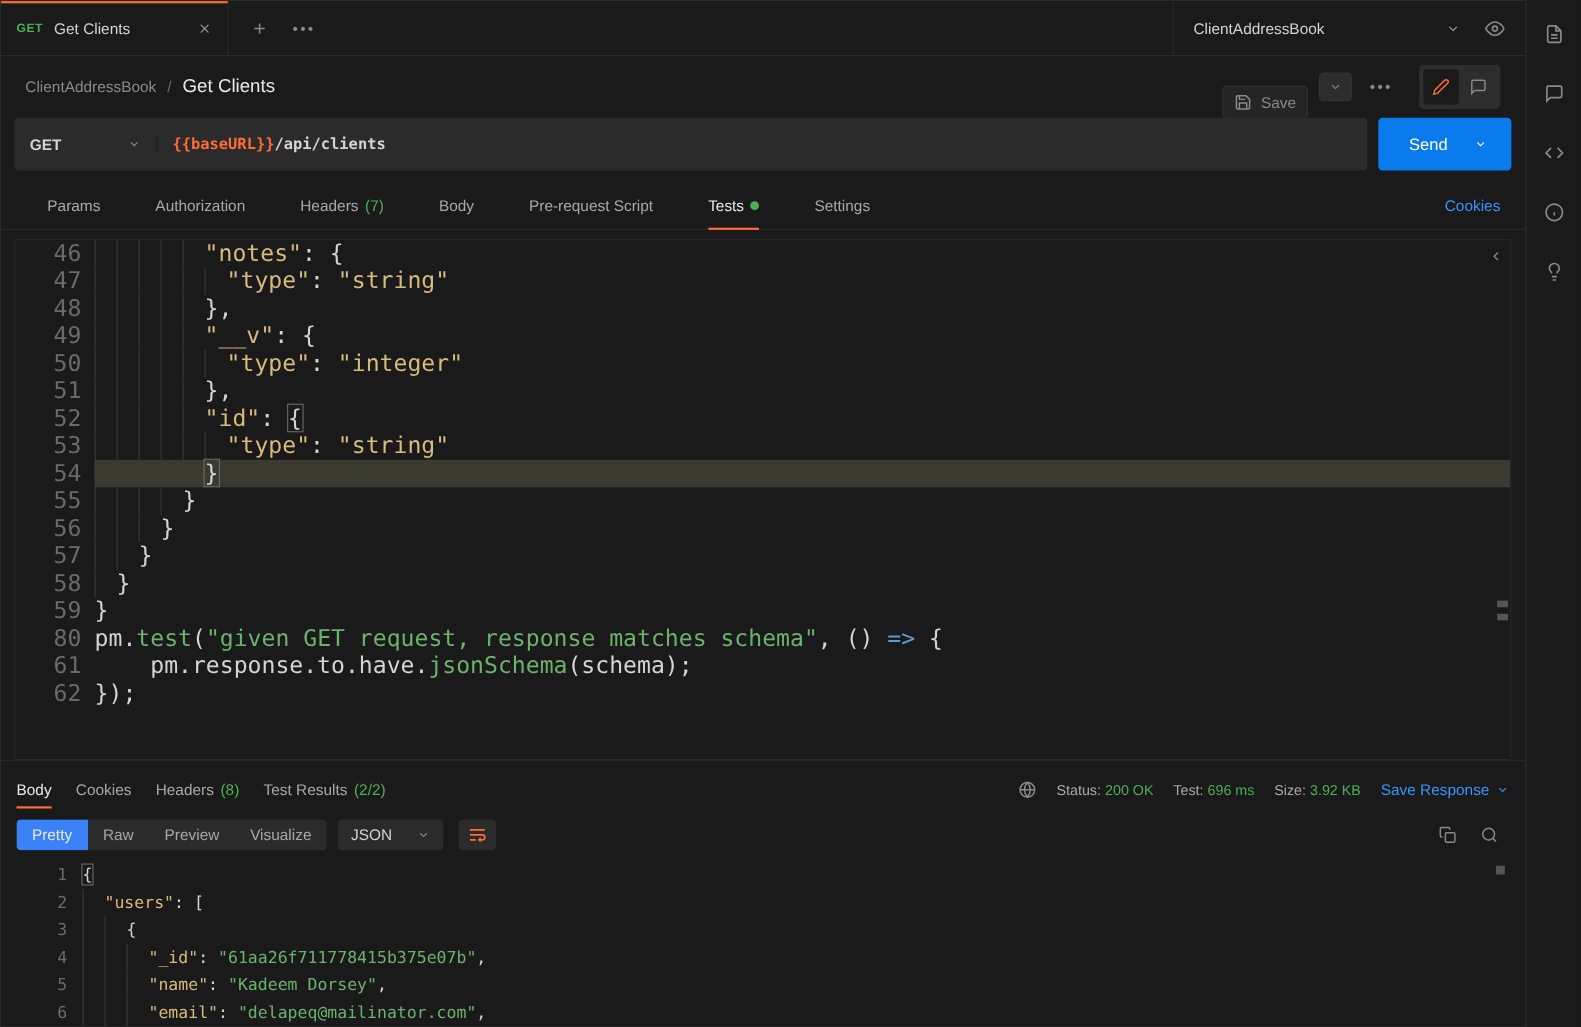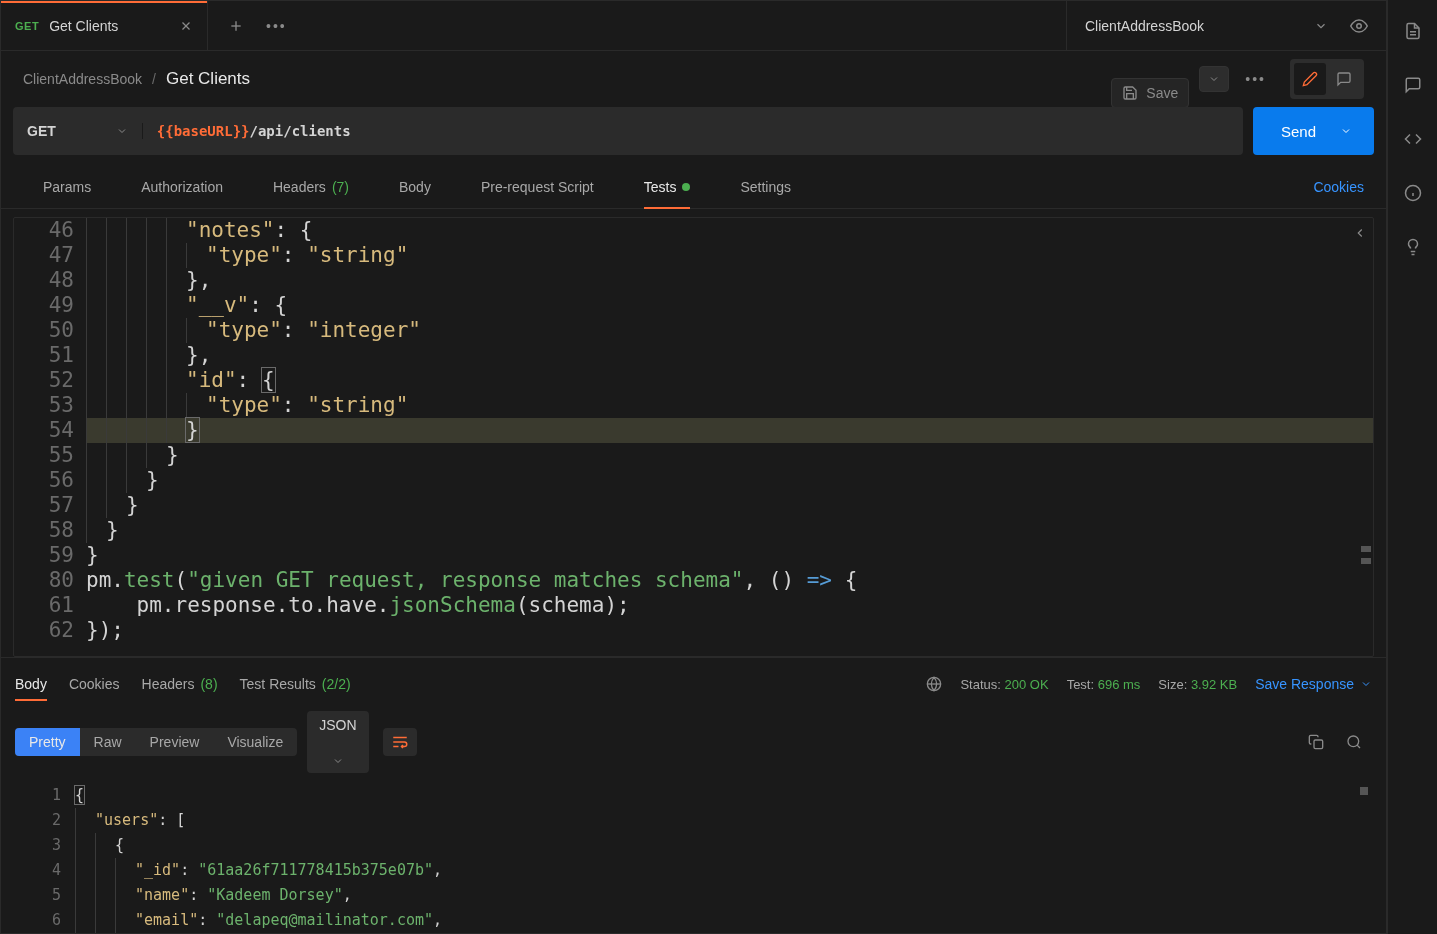--- a/index.html
+++ b/index.html
@@ -88,21 +88,21 @@
   .resp-right { margin-left:auto; display:flex; align-items:flex-end; gap:18px; color:#a8a8a8; font-size:13px; }
   .resp-right .val { color:#4caf50; }
   .save-resp { color:#3794ff; display:flex; align-items:center; gap:6px; font-size:14px; }
   .globe-icon { color:#8a8a8a; }
 
   
   .resp-toolbar { display:flex; align-items:center; gap:10px; padding: 10px 14px; }
   .seg-group { display:flex; background:#2b2b2b; border-radius:4px; overflow:hidden; }
   .seg-btn { padding:6px 14px; color:#a8a8a8; cursor:pointer; }
   .seg-btn.active { background:#3b82f6; color:#e8e8e8; }
-  .fmt-select { display:flex; align-items:center; gap:22px; background:#2b2b2b; border-radius:4px; padding:6px 12px; color:#d4d4d4;flex-direction:column; }
+  .fmt-select { display:flex; align-items:center; gap:22px; background:#2b2b2b; border-radius:4px; padding:6px 12px; color:#d4d4d4; }
   .wrap-btn { background:#2b2b2b; border-radius:4px; padding:5px 8px; color:#ff6c37; margin-left:4px; }
   .resp-icons { margin-left:auto; display:flex; gap:22px; color:#8a8a8a; padding-right: 10px; }
 
   
   .resp-body { flex: 0 0 auto; display:flex; font-family:"SF Mono", Menlo, monospace; font-size:15px; line-height:25px; padding: 0 14px 0; }
   .resp-gutter { width:60px; text-align:right; color:#6a6a6a; padding-right:14px; }
   .rb-key { color:#d7ba7d; }
   .rb-str { color:#6cb26c; }
   .rb-punc { color:#d4d4d4; }
   .thumb-r { position:absolute; right:18px; width:8px; height:8px; background:#555; }

